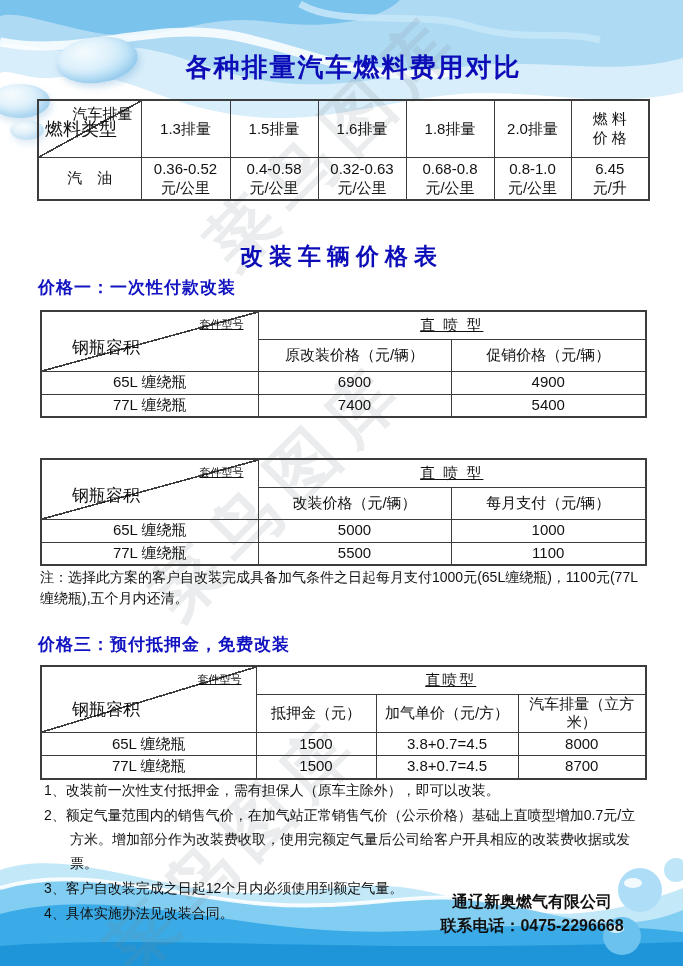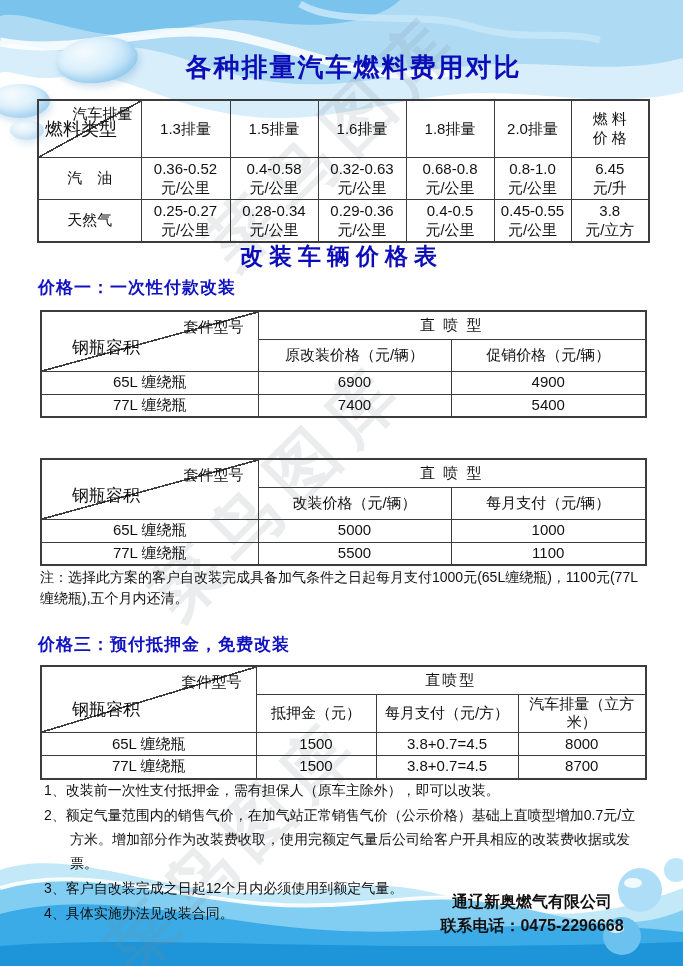--- a/index.html
+++ b/index.html
@@ -49,30 +49,30 @@
   .t1 tr.dr  { height:42px; }
 
   .t2,.t3,.t4 { left:40px; width:605px; }
   .t2 { top:310px; }
   .t3 { top:458px; }
   .t4 { top:665px; }
   .tbl tr.gr { height:28px; }
   .tbl tr.hr2 { height:32px; }
   .t4 tr.hr2 { height:30px; }
   .tbl tr.dr2 { height:23px; }
-  .gcell { font-size:17px; letter-spacing:2px; }
+  .gcell { font-size:17px; letter-spacing:2px;text-decoration:underline; }
   .hcell { font-size:16px; }
 
   td.diag { position:relative;
     background-image:linear-gradient(to bottom right,
       transparent calc(50% - 0.8px), #3c3c3c calc(50% - 0.8px),
       #3c3c3c calc(50% + 0.8px), transparent calc(50% + 0.8px)); }
   td.diag .dtop { position:absolute; top:4px; right:8px; font-size:15px; }
   td.diag .dbot { position:absolute; bottom:17px; left:6px; font-size:18px; }
-  .t2 td.diag .dtop, .t3 td.diag .dtop, .t4 td.diag .dtop { top:6px; right:14px; font-size:15px; }
+  .t2 td.diag .dtop, .t3 td.diag .dtop, .t4 td.diag .dtop { top:6px; right:14px; font-size:11px;text-decoration:underline; }
   .t2 td.diag .dbot, .t3 td.diag .dbot, .t4 td.diag .dbot { bottom:12px; left:30px; font-size:17px; }
 
   .note-small { top:567px; left:40px; width:608px; font-size:14px; line-height:21px; }
   .notes { top:778px; left:44px; width:602px; font-size:14px; line-height:24px; }
   .notes p { margin:0 0 1px 0; padding-left:26px; text-indent:-26px; }
 
   .footer { top:892px; right:36px; width:230px; text-align:center; z-index:3; }
   .footer .co { font-size:16px; font-weight:bold; margin-bottom:3px; }
   .footer .ph { font-size:16px; font-weight:bold; }
 </style>
@@ -130,35 +130,20 @@
 元/公里</td>
       <td>0.32-0.63
 元/公里</td>
       <td>0.68-0.8
 元/公里</td>
       <td>0.8-1.0
 元/公里</td>
       <td>6.45
 元/升</td>
     </tr>
-    <tr class="dr">
-      <td>天然气</td>
-      <td>0.25-0.27
-元/公里</td>
-      <td>0.28-0.34
-元/公里</td>
-      <td>0.29-0.36
-元/公里</td>
-      <td>0.4-0.5
-元/公里</td>
-      <td>0.45-0.55
-元/公里</td>
-      <td>3.8
-元/立方</td>
-    </tr>
   </tbody>
     </table>
 
   <div class="z sec sec1">价格一：一次性付款改装</div>
 
   <div class="z title2">改装车辆价格表</div>
   <table class="z tbl t2">
     <colgroup>
         <col style="width:217px">
         <col style="width:193px">
@@ -232,21 +217,21 @@
     <tbody>
         <tr class="gr">
       <td class="diag" rowspan="2">
         <span class="dtop">套件型号</span>
         <span class="dbot">钢瓶容积</span>
       </td>
       <th class="gcell" colspan="3">直喷型</th>
     </tr>
     <tr class="hr2">
       <th class="hcell">抵押金（元）</th>
-      <th class="hcell">每月支付（元/方）</th>
+      <th class="hcell">加气单价（元/方）</th>
       <th class="hcell">汽车排量（立方米）</th>
     </tr>
     <tr class="dr2">
       <td>65L 缠绕瓶</td>
       <td>1500</td>
       <td>3.8+0.7=4.5</td>
       <td>8000</td>
     </tr>
     <tr class="dr2">
       <td>77L 缠绕瓶</td>

